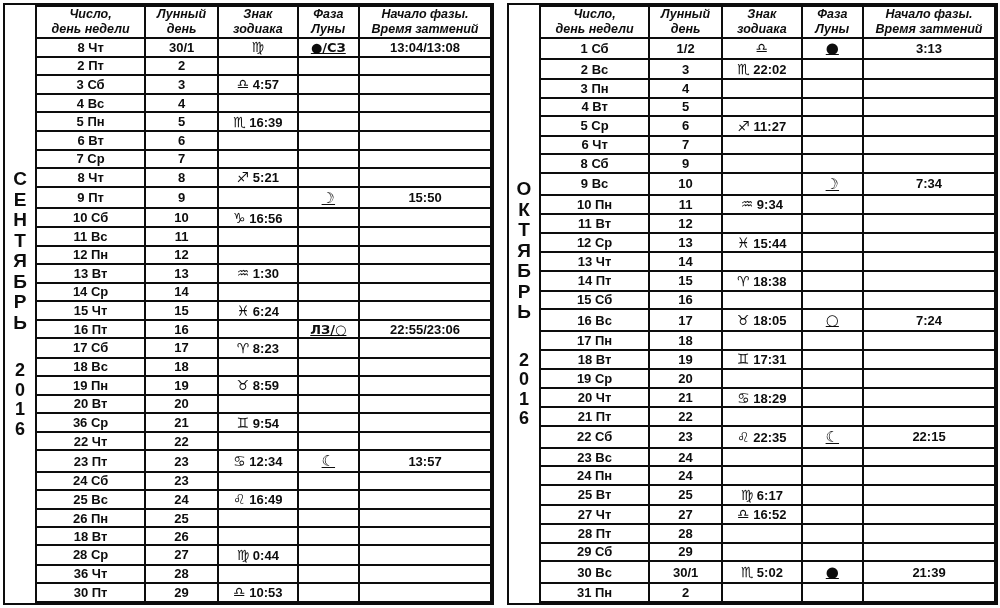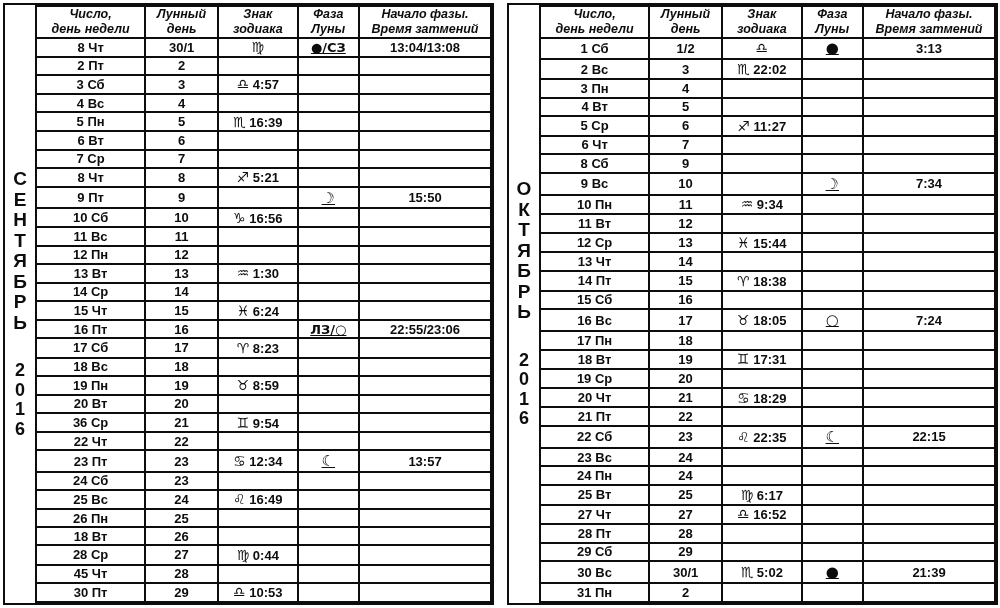--- a/index.html
+++ b/index.html
@@ -281,21 +281,21 @@
             <td></td>
           </tr>
           <tr>
             <td>28 Ср</td>
             <td>27</td>
             <td><span class="zsym">♍</span><span> 0:44</span></td>
             <td></td>
             <td></td>
           </tr>
           <tr>
-            <td>45 Чт</td>
+            <td>36 Чт</td>
             <td>28</td>
             <td></td>
             <td></td>
             <td></td>
           </tr>
           <tr>
             <td>30 Пт</td>
             <td>29</td>
             <td><span class="zsym">♎</span><span> 10:53</span></td>
             <td></td>

